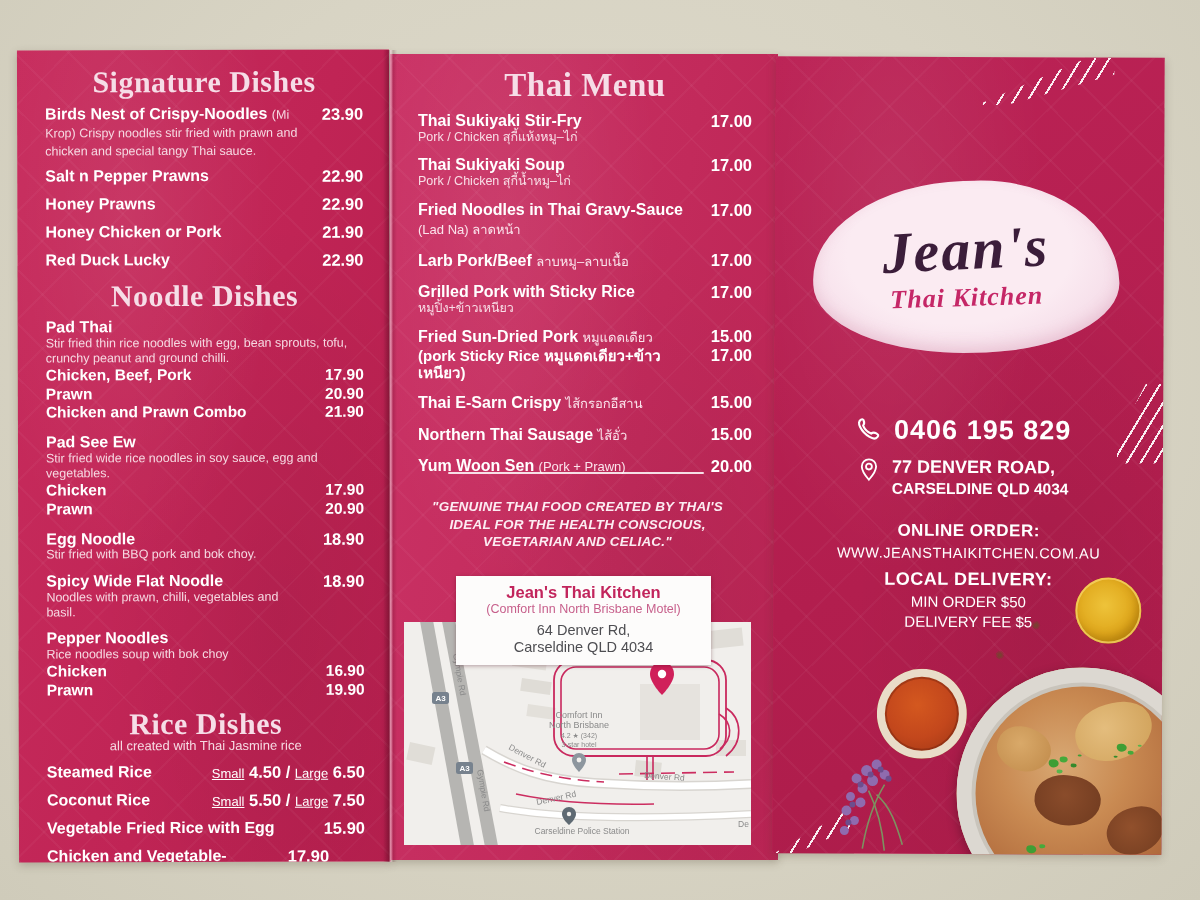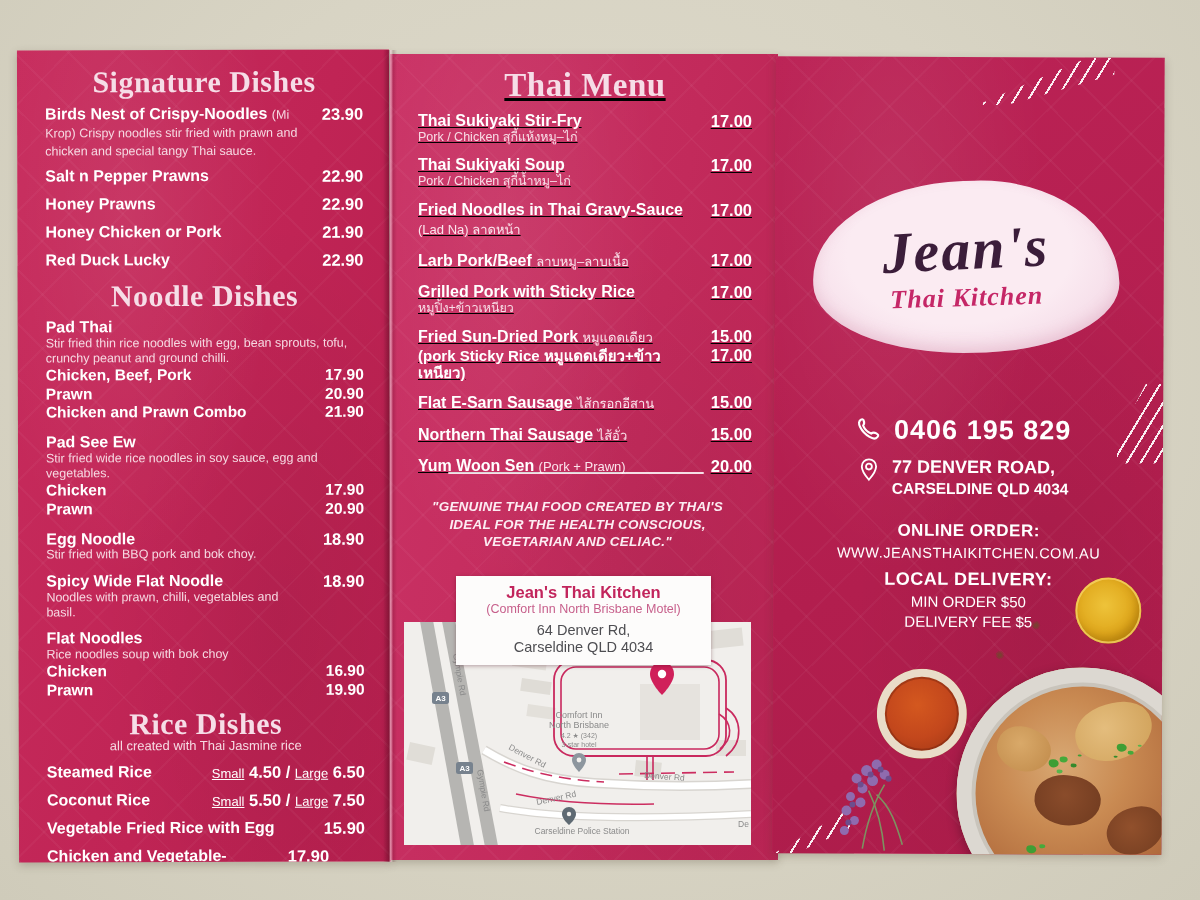--- a/index.html
+++ b/index.html
@@ -13,21 +13,21 @@
   .panel::before{content:"";position:absolute;inset:0;pointer-events:none;
     background:
       repeating-linear-gradient(45deg, rgba(255,255,255,.035) 0 2px, transparent 2px 38px),
       repeating-linear-gradient(-45deg, rgba(255,255,255,.03) 0 2px, transparent 2px 38px),
       radial-gradient(ellipse at 30% 20%, rgba(255,255,255,.07), transparent 40%),
       radial-gradient(ellipse at 70% 70%, rgba(0,0,0,.06), transparent 50%);}
   #panel-left{left:18px;top:50px;width:372px;height:812px;
     background:linear-gradient(105deg,#c72c5d 0%,#c02455 55%,#b51f4e 100%);
     transform:rotate(-0.15deg);}
   #panel-middle{left:390px;top:54px;width:388px;height:806px;
-    background:linear-gradient(100deg,#ca3265 0%,#c22a5b 60%,#ba2454 100%);text-decoration:underline;}
+    background:linear-gradient(100deg,#ca3265 0%,#c22a5b 60%,#ba2454 100%);}
   #panel-right{left:774px;top:57px;width:389px;height:797px;
     background:linear-gradient(160deg,#bb2255 0%,#b21e4e 60%,#ac1c4a 100%);
     transform:rotate(0.25deg);}
   #crease{position:absolute;left:383px;top:50px;width:14px;height:812px;z-index:6;pointer-events:none;
     background:linear-gradient(90deg, rgba(70,0,22,0) 0%, rgba(80,2,28,.38) 42%, rgba(255,228,236,.55) 55%, rgba(70,0,22,.18) 72%, transparent 100%);}
 
   
   .section-title{font-family:"Liberation Serif", serif;font-size:30px;line-height:1.05;
     color:#f6dde7;text-align:center;letter-spacing:.5px;margin:0;}
   .mi{display:flex;align-items:flex-start;}
@@ -202,21 +202,21 @@
 
     <div class="mi" style="margin-top:9px">
       <div class="mi-main">
         <div class="mi-name">Spicy Wide Flat Noodle</div>
         <div class="mi-desc">Noodles with prawn, chilli, vegetables and basil.</div>
       </div>
       <div class="mi-price">18.90</div>
     </div>
 
     <div style="margin-top:9px">
-      <div class="mi-name">Flat Noodles</div>
+      <div class="mi-name">Pepper Noodles</div>
       <div class="mi-desc">Rice noodles soup with bok choy</div>
       <div class="vr">
           <span>Chicken</span>
           <span>16.90</span>
         </div>
       <div class="vr">
           <span>Prawn</span>
           <span>19.90</span>
         </div>
     </div>
@@ -304,21 +304,21 @@
         <div class="tm-name" style="font-size:15px">(pork Sticky Rice หมูแดดเดียว+ข้าวเหนียว)</div>
       </div>
       <div class="tm-prices">
         <div class="tm-price">15.00</div>
         <div class="tm-price">17.00</div>
       </div>
     </div>
 
     <div class="tm-item">
       <div class="tm-main">
-        <span class="tm-name">Flat E-Sarn Sausage</span>
+        <span class="tm-name">Thai E-Sarn Crispy</span>
         <span class="tm-thai">ไส้กรอกอีสาน</span>
       </div>
       <div class="tm-price">15.00</div>
     </div>
 
     <div class="tm-item">
       <div class="tm-main">
         <span class="tm-name">Northern Thai Sausage</span>
         <span class="tm-thai">ไส้อั่ว</span>
       </div>

